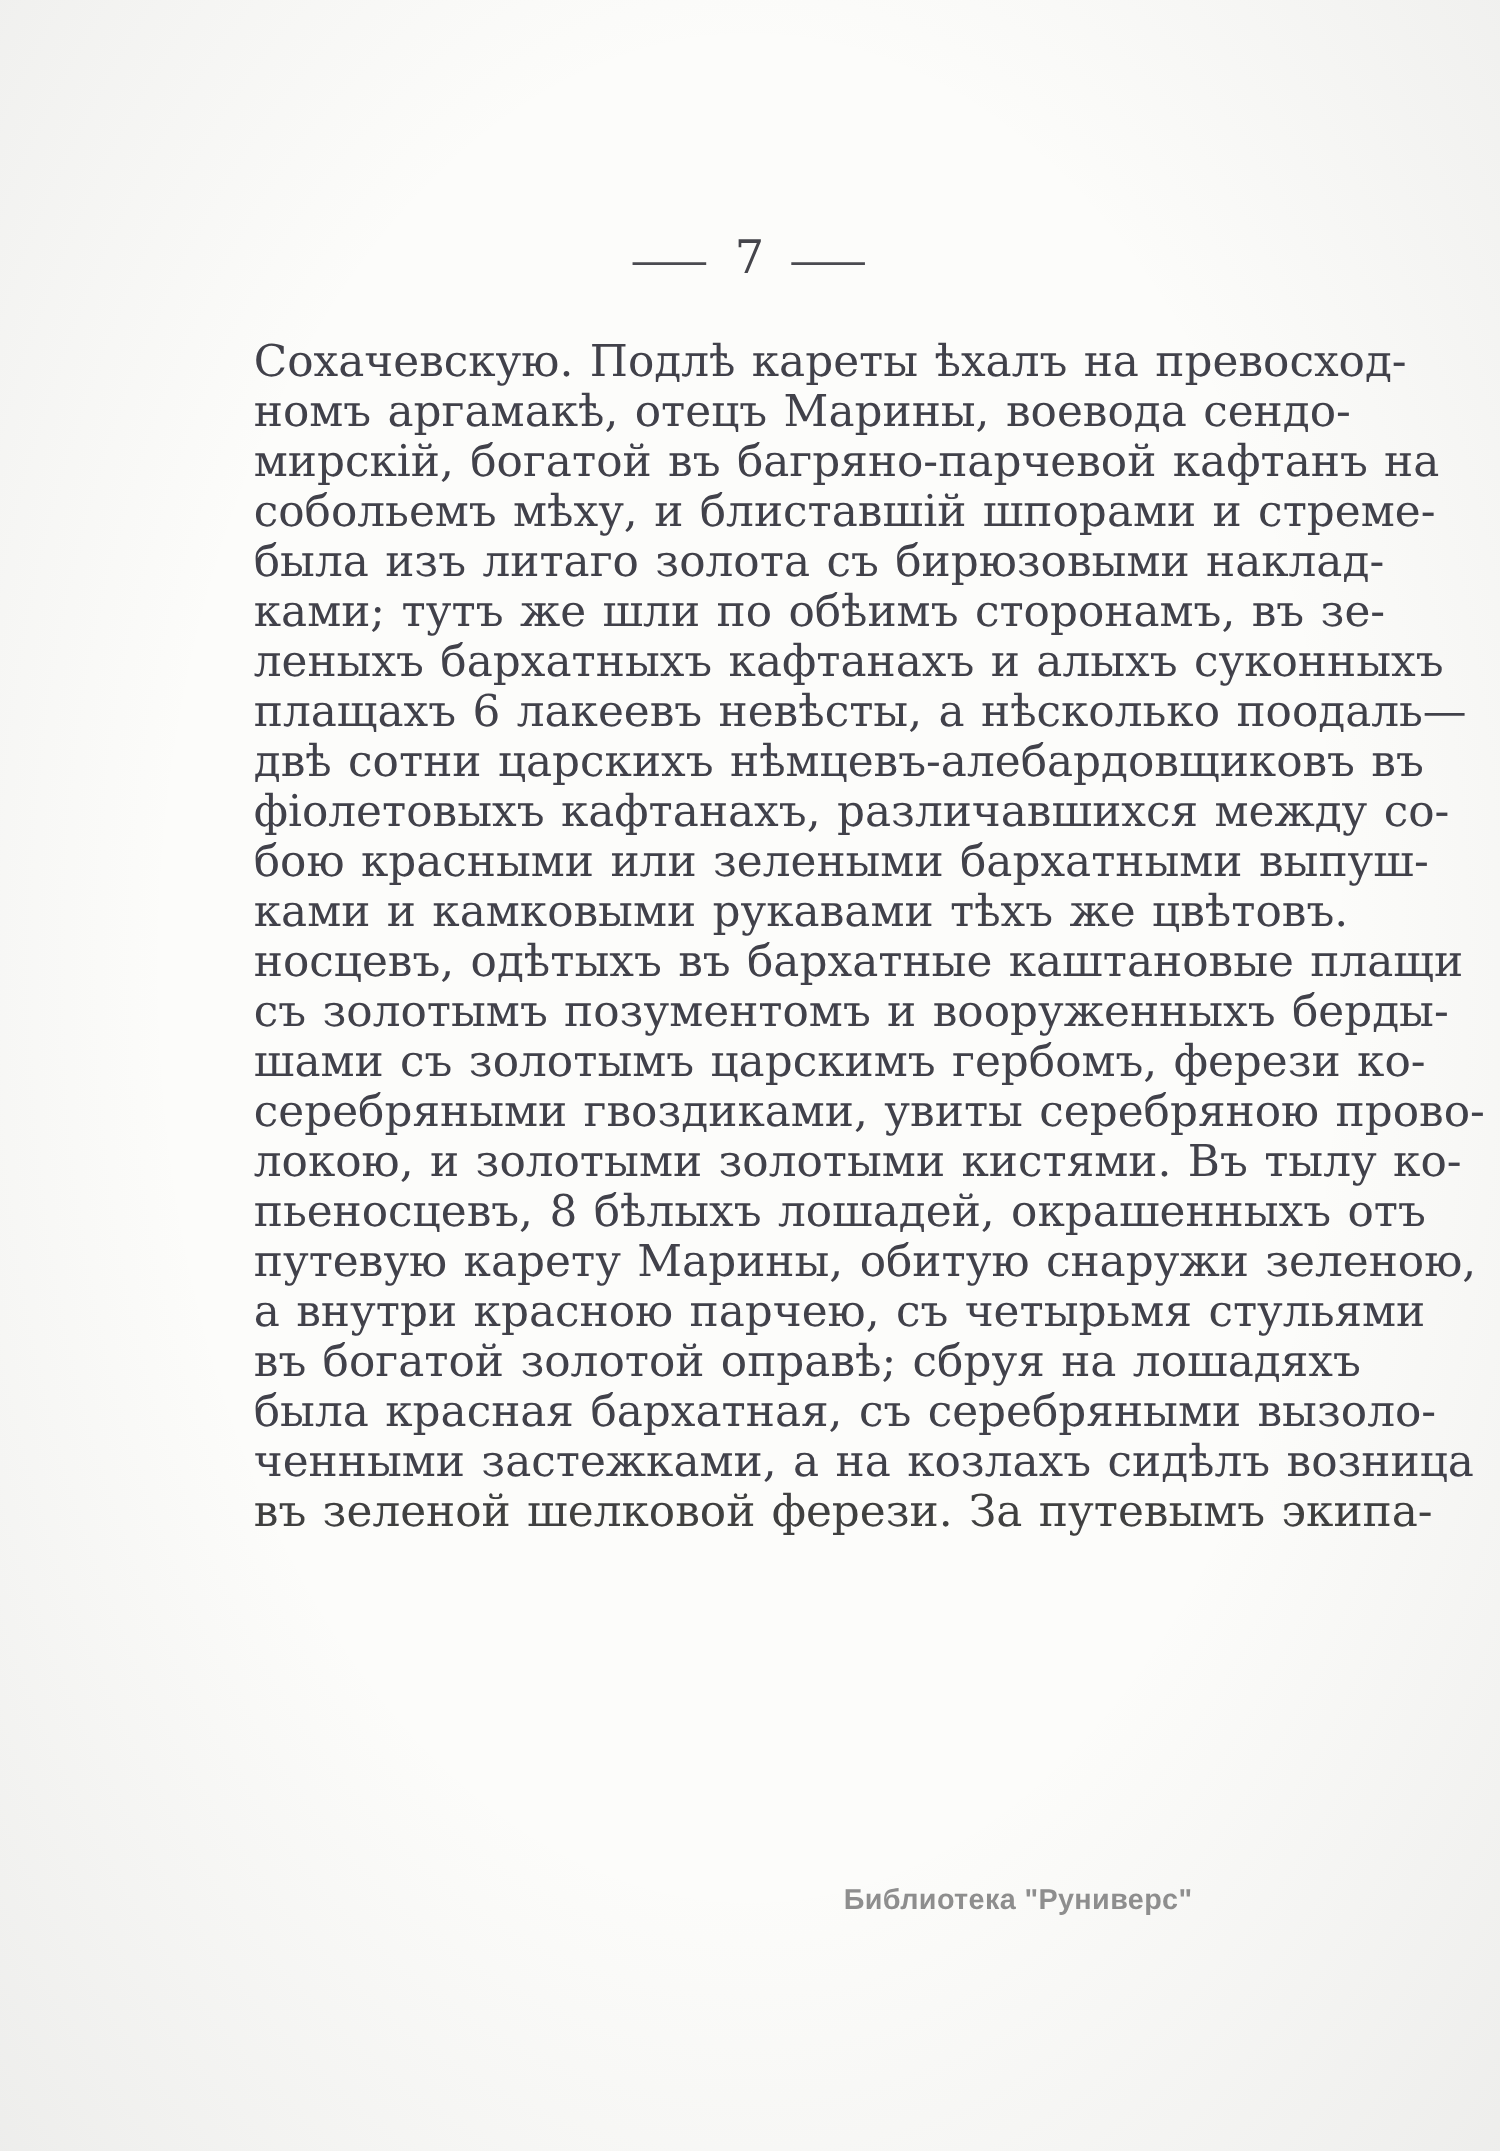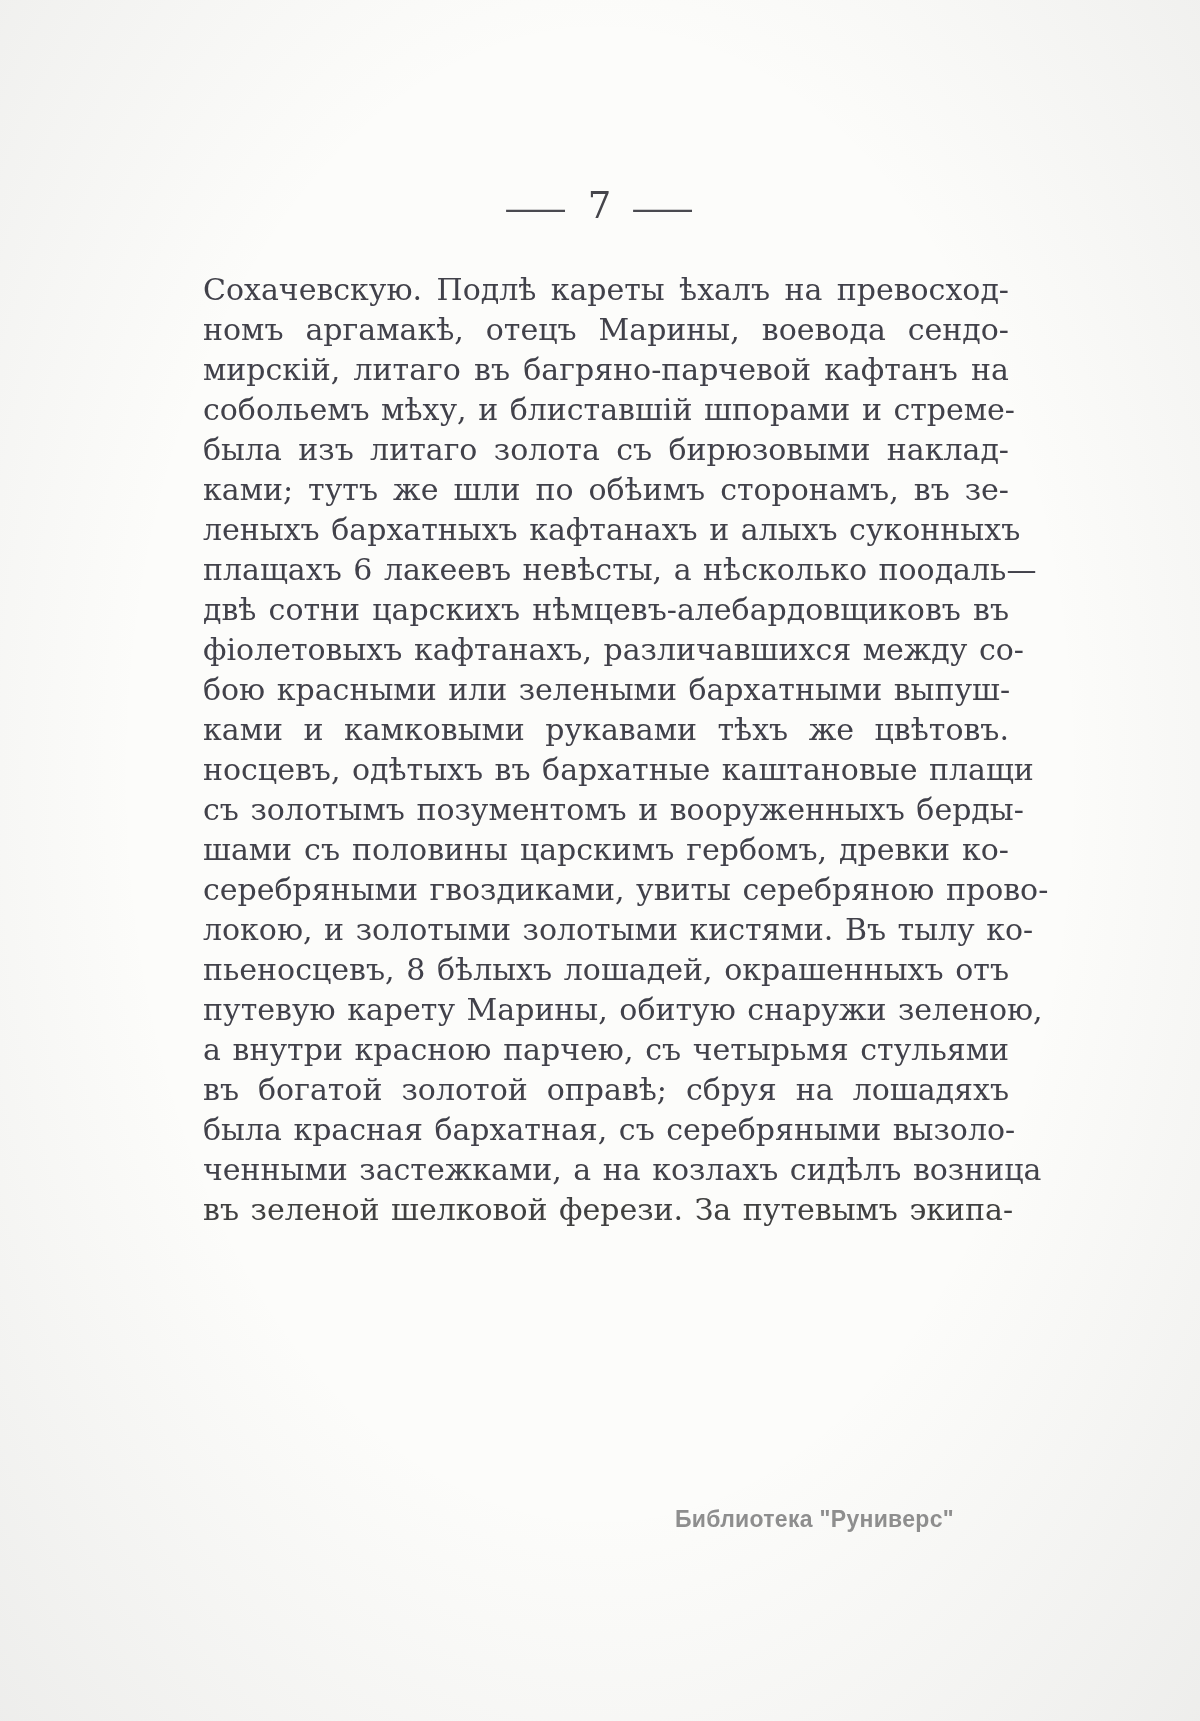--- a/index.html
+++ b/index.html
@@ -41,21 +41,21 @@
     font-size: 37px;
     font-weight: normal;
     position: relative;
     top: -2px;
   }
   .body-text {
     position: absolute;
     top: 270px;
     left: 203px;
     width: 806px;
-    font-size: 30px;
+    font-size: 35px;
   }
   .text-line {
     text-align: justify;
     text-align-last: justify;
     -moz-text-align-last: justify;
     line-height: 40px;
     height: 40px;
     word-spacing: 2px;
     white-space: nowrap;
   }
@@ -79,33 +79,33 @@
 <div class="page">
   <div class="vignette"></div>
 
   <div class="page-header">
     <span class="header-dash">—</span><span class="page-number">7</span><span class="header-dash">—</span>
   </div>
 
   <div class="body-text">
       <div class="text-line">Сохачевскую. Подлѣ кареты ѣхалъ на превосход-</div>
       <div class="text-line">номъ аргамакѣ, отецъ Марины, воевода сендо-</div>
-      <div class="text-line">мирскій, литаго въ багряно-парчевой кафтанъ на</div>
+      <div class="text-line">мирскій, богатой въ багряно-парчевой кафтанъ на</div>
       <div class="text-line">собольемъ мѣху, и блиставшій шпорами и стреме-</div>
       <div class="text-line">была изъ литаго золота съ бирюзовыми наклад-</div>
       <div class="text-line">ками; тутъ же шли по обѣимъ сторонамъ, въ зе-</div>
       <div class="text-line">леныхъ бархатныхъ кафтанахъ и алыхъ суконныхъ</div>
       <div class="text-line">плащахъ 6 лакеевъ невѣсты, а нѣсколько поодаль—</div>
       <div class="text-line">двѣ сотни царскихъ нѣмцевъ-алебардовщиковъ въ</div>
       <div class="text-line">фіолетовыхъ кафтанахъ, различавшихся между со-</div>
       <div class="text-line">бою красными или зелеными бархатными выпуш-</div>
       <div class="text-line">ками и камковыми рукавами тѣхъ же цвѣтовъ.</div>
       <div class="text-line">носцевъ, одѣтыхъ въ бархатные каштановые плащи</div>
       <div class="text-line">съ золотымъ позументомъ и вооруженныхъ берды-</div>
-      <div class="text-line">шами съ половины царскимъ гербомъ, древки ко-</div>
+      <div class="text-line">шами съ золотымъ царскимъ гербомъ, ферези ко-</div>
       <div class="text-line">серебряными гвоздиками, увиты серебряною прово-</div>
       <div class="text-line">локою, и золотыми золотыми кистями. Въ тылу ко-</div>
       <div class="text-line">пьеносцевъ, 8 бѣлыхъ лошадей, окрашенныхъ отъ</div>
       <div class="text-line">путевую карету Марины, обитую снаружи зеленою,</div>
       <div class="text-line">а внутри красною парчею, съ четырьмя стульями</div>
       <div class="text-line">въ богатой золотой оправѣ; сбруя на лошадяхъ</div>
       <div class="text-line">была красная бархатная, съ серебряными вызоло-</div>
       <div class="text-line">ченными застежками, а на козлахъ сидѣлъ возница</div>
       <div class="text-line">въ зеленой шелковой ферези. За путевымъ экипа-</div>
     </div>

